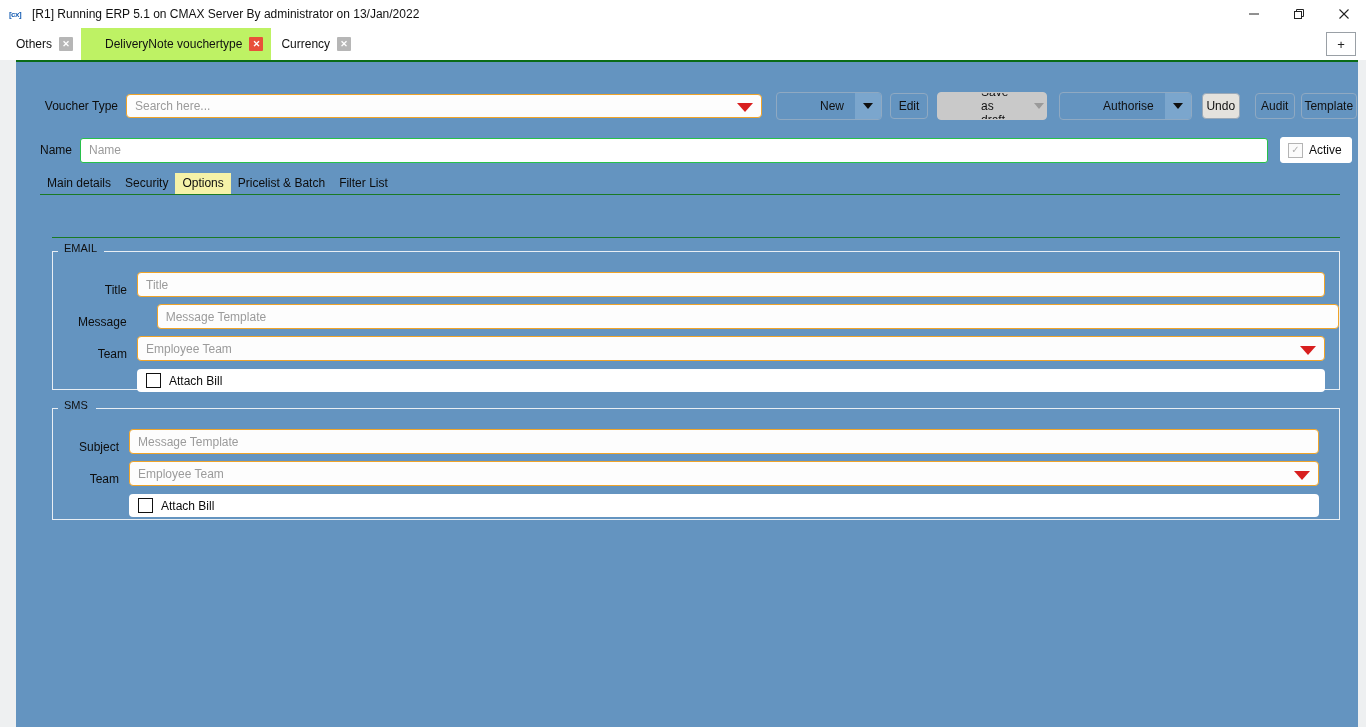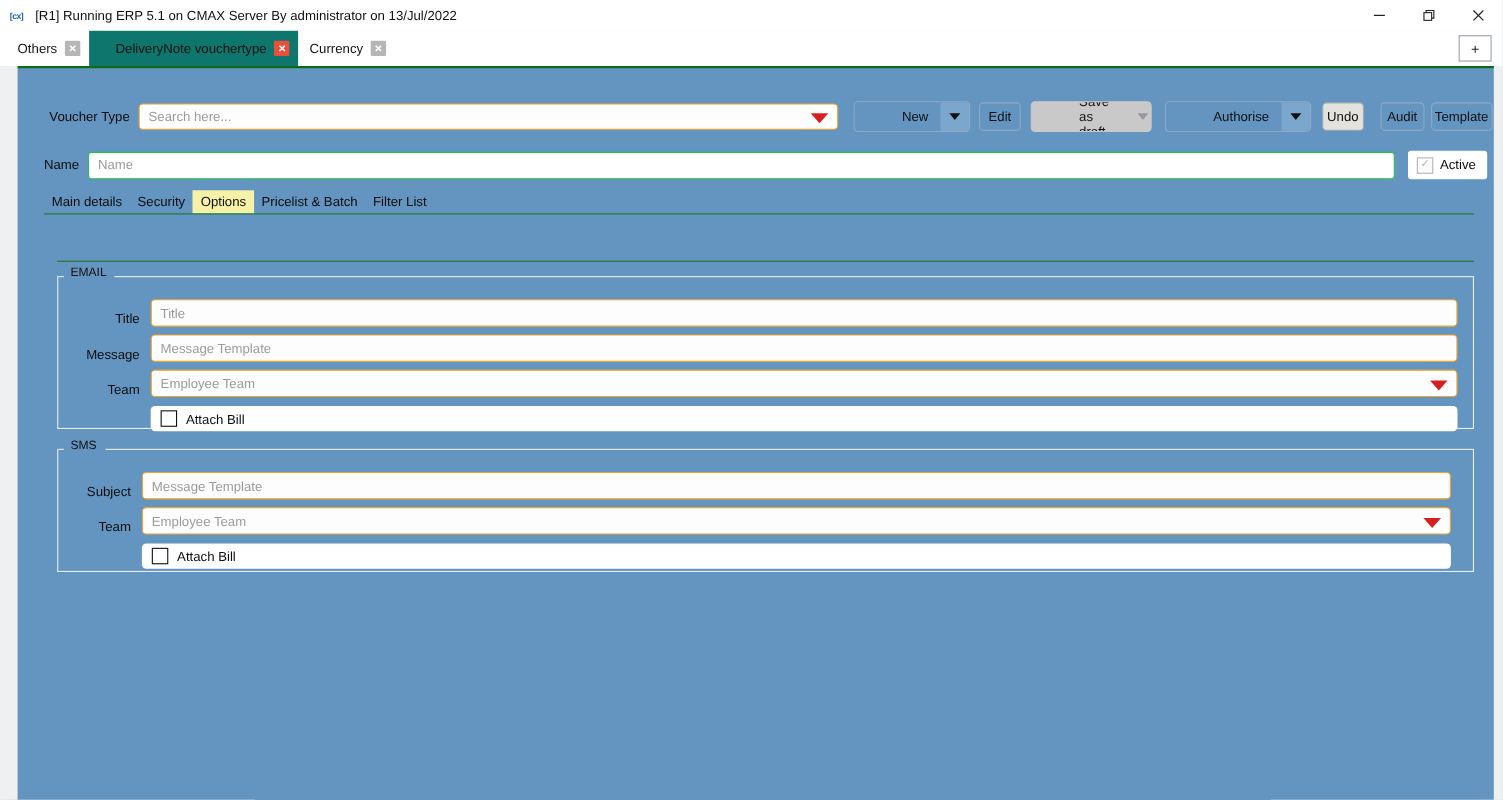--- a/index.html
+++ b/index.html
@@ -38,21 +38,21 @@
   .tabstrip {
     position: absolute; left: 0; top: 28px; width: 1366px; height: 32px;
     background: #ffffff;
     display: flex; align-items: center;
   }
   .doc-tab {
     display: flex; align-items: center; height: 32px;
     padding: 0 8px 0 10px; gap: 7px;
     font-size: 12px; color: #111; cursor: default;
   }
-  .doc-tab.active { background: #0f766e; padding-left: 24px; }
+  .doc-tab.active { background: #bef264; padding-left: 24px; }
   .tab-close {
     width: 14px; height: 14px; border-radius: 1px;
     display: flex; align-items: center; justify-content: center;
     font-size: 9px; font-weight: bold; line-height: 1;
     background: #b6b6b6; color: #ffffff;
   }
   .doc-tab.active .tab-close { background: #e8503a; color: #ffffff; }
   .addtab-wrap {
     position: absolute; right: 10px; top: 32px;
   }
@@ -204,21 +204,21 @@
   .leftstrip {
     position: absolute; left: 0px; top: 60px;
     width: 8px; height: 667px; background: #eef0f1;
   }
 </style>
 </head>
 <body>
 
 <div class="titlebar">
   <div class="app-icon">[cx]</div>
-  <div class="title-text">[R1] Running ERP 5.1 on CMAX Server By administrator on 13/Jul/2022</div>
+  <div class="title-text">[R1] Running ERP 5.1 on CMAX Server By administrator on 13/Jan/2022</div>
   <div class="win-controls">
     <div class="win-btn">
       <svg width="12" height="12" viewBox="0 0 12 12">
           <line x1="1" y1="6" x2="11" y2="6" stroke="#222" stroke-width="1"></line>
         </svg>
     </div>
     <div class="win-btn">
       <svg width="12" height="12" viewBox="0 0 12 12">
         <rect x="1.5" y="3.5" width="7" height="7" fill="none" stroke="#222" stroke-width="1"></rect>
         <polyline points="3.5,3.5 3.5,1.5 10.5,1.5 10.5,8.5 8.5,8.5" fill="none" stroke="#222" stroke-width="1"></polyline>
@@ -319,21 +319,21 @@
     <div class="grp-line-r" style="left:51px; right:0;"></div>
     <div class="grp-cap">EMAIL</div>
 
     <div class="frow" style="left:0; top:21px; width:100%;">
       <div class="flabel" style="width:74px">Title</div>
       <div class="field" style="margin-left:10px; width:1188px; height:25px;">
         <span class="ph">Title</span>
       </div>
     </div>
 
-    <div class="frow" style="left:0; top:53px; width:100%;">
+    <div class="frow" style="left:0; top:53px; width:100%;gap:20px;">
       <div class="flabel" style="width:74px">Message</div>
       <div class="field" style="margin-left:10px; width:1188px; height:25px;">
         <span class="ph">Message Template</span>
       </div>
     </div>
 
     <div class="frow" style="left:0; top:85px; width:100%;">
       <div class="flabel" style="width:74px">Team</div>
       <div class="field" style="margin-left:10px; width:1188px; height:25px;">
         <span class="ph">Employee Team</span>

